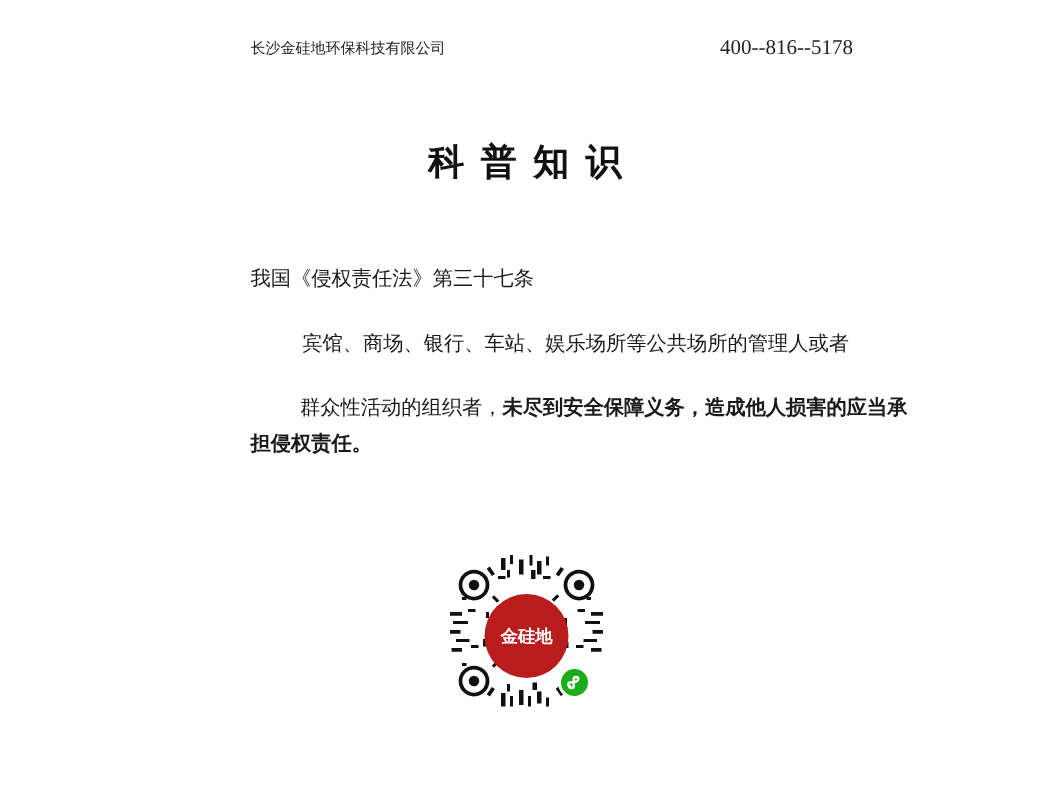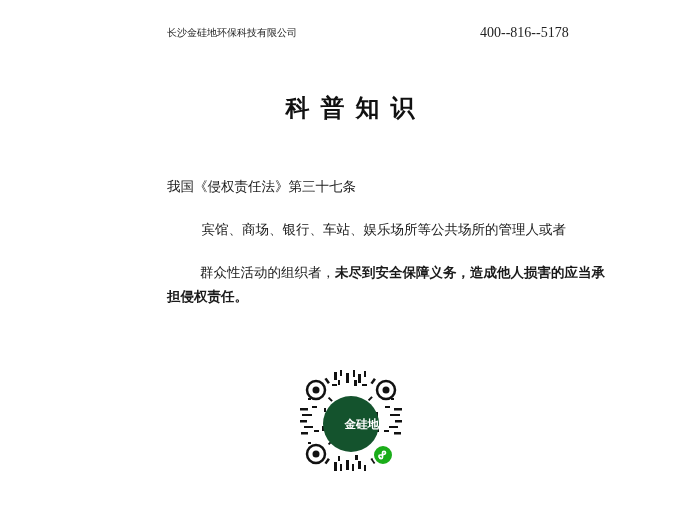--- a/index.html
+++ b/index.html
@@ -68,24 +68,24 @@
       width: 106px;
       height: 106px;
     }
     .qr-center {
       position: absolute;
       left: 323px;
       top: 396px;
       width: 56px;
       height: 56px;
       border-radius: 50%;
-      background: #14532d;
+      background: #b91c1c;
       display: flex;
       align-items: center;
-      justify-content: flex-end;
+      justify-content: center;
       color: #ffffff;
       font-size: 11.5px;
       font-weight: bold;
     }
     .mini-logo {
       position: absolute;
       left: 372px;
       top: 444px;
       width: 18px;
       height: 18px;

